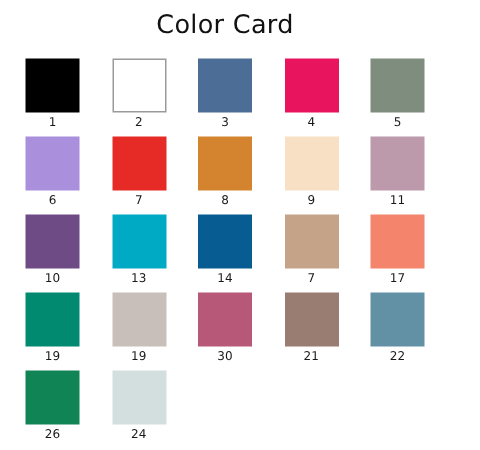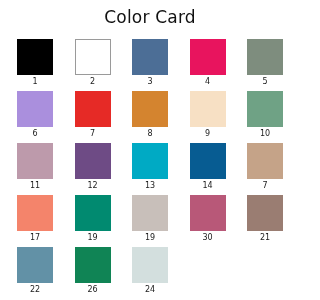--- a/index.html
+++ b/index.html
@@ -103,30 +103,26 @@
       </div>
       <div class="cell">
         <div class="swatch" style="background-color: rgb(212, 132, 47);"></div>
         <div class="swatch-label">8</div>
       </div>
       <div class="cell">
         <div class="swatch" style="background-color: rgb(247, 224, 196);"></div>
         <div class="swatch-label">9</div>
       </div>
       <div class="cell">
-        <div class="swatch" style="background-color: rgb(111, 162, 133);"></div>
-        <div class="swatch-label">10</div>
-      </div>
-      <div class="cell">
         <div class="swatch" style="background-color: rgb(189, 154, 171);"></div>
         <div class="swatch-label">11</div>
       </div>
       <div class="cell">
         <div class="swatch" style="background-color: rgb(110, 75, 133);"></div>
-        <div class="swatch-label">12</div>
+        <div class="swatch-label">10</div>
       </div>
       <div class="cell">
         <div class="swatch" style="background-color: rgb(0, 170, 196);"></div>
         <div class="swatch-label">13</div>
       </div>
       <div class="cell">
         <div class="swatch" style="background-color: rgb(7, 92, 146);"></div>
         <div class="swatch-label">14</div>
       </div>
       <div class="cell">

